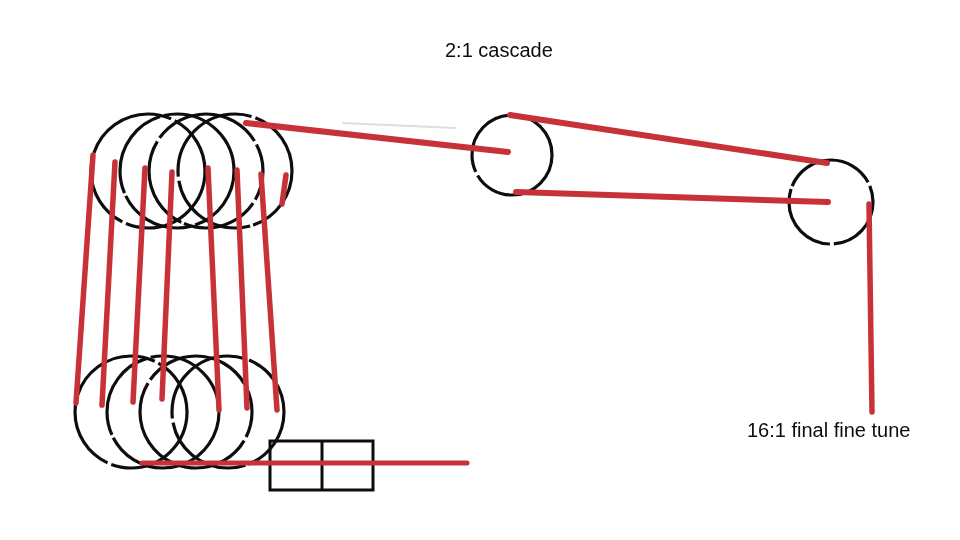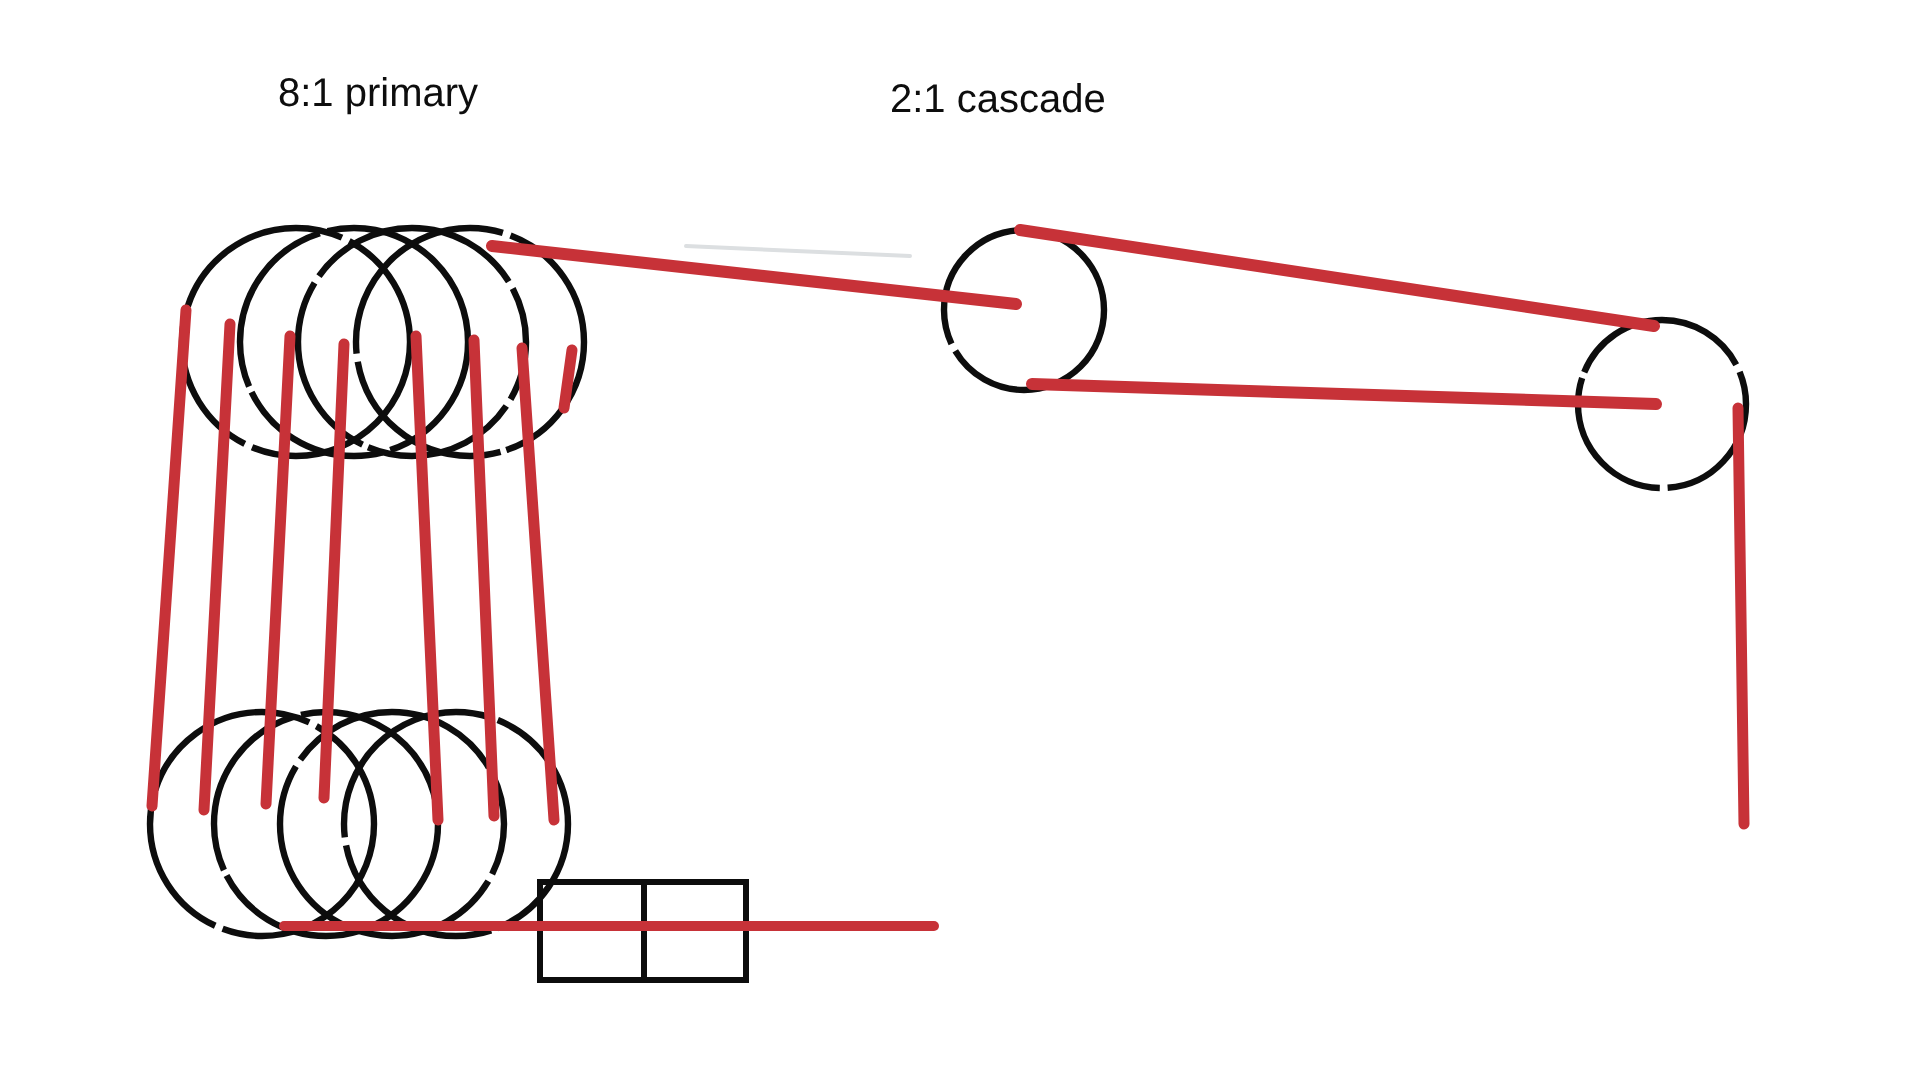--- a/index.html
+++ b/index.html
@@ -59,19 +59,19 @@
       <line x1="261" y1="174" x2="277" y2="410" stroke="#c73238" stroke-width="5.5" stroke-linecap="round"></line>
       <line x1="286" y1="175" x2="282" y2="204" stroke="#c73238" stroke-width="5.5" stroke-linecap="round"></line>
       <line x1="246" y1="123" x2="508" y2="152" stroke="#c73238" stroke-width="6" stroke-linecap="round"></line>
       <line x1="510" y1="115" x2="827" y2="163" stroke="#c73238" stroke-width="6" stroke-linecap="round"></line>
       <line x1="516" y1="192" x2="828" y2="202" stroke="#c73238" stroke-width="6" stroke-linecap="round"></line>
       <line x1="869" y1="204" x2="872" y2="412" stroke="#c73238" stroke-width="5.5" stroke-linecap="round"></line>
       <line x1="142" y1="463" x2="467" y2="463" stroke="#c73238" stroke-width="5" stroke-linecap="round"></line>
     </svg>
 
   <div class="label" id="lbl-primary">
-    <div>8:1 primary</div>
   </div>
 
   <div class="label" id="lbl-cascade">2:1 cascade</div>
 
+  <div class="label" id="lbl-finetune">16:1 final fine tune</div>
 
 </div>
 
 </body></html>

